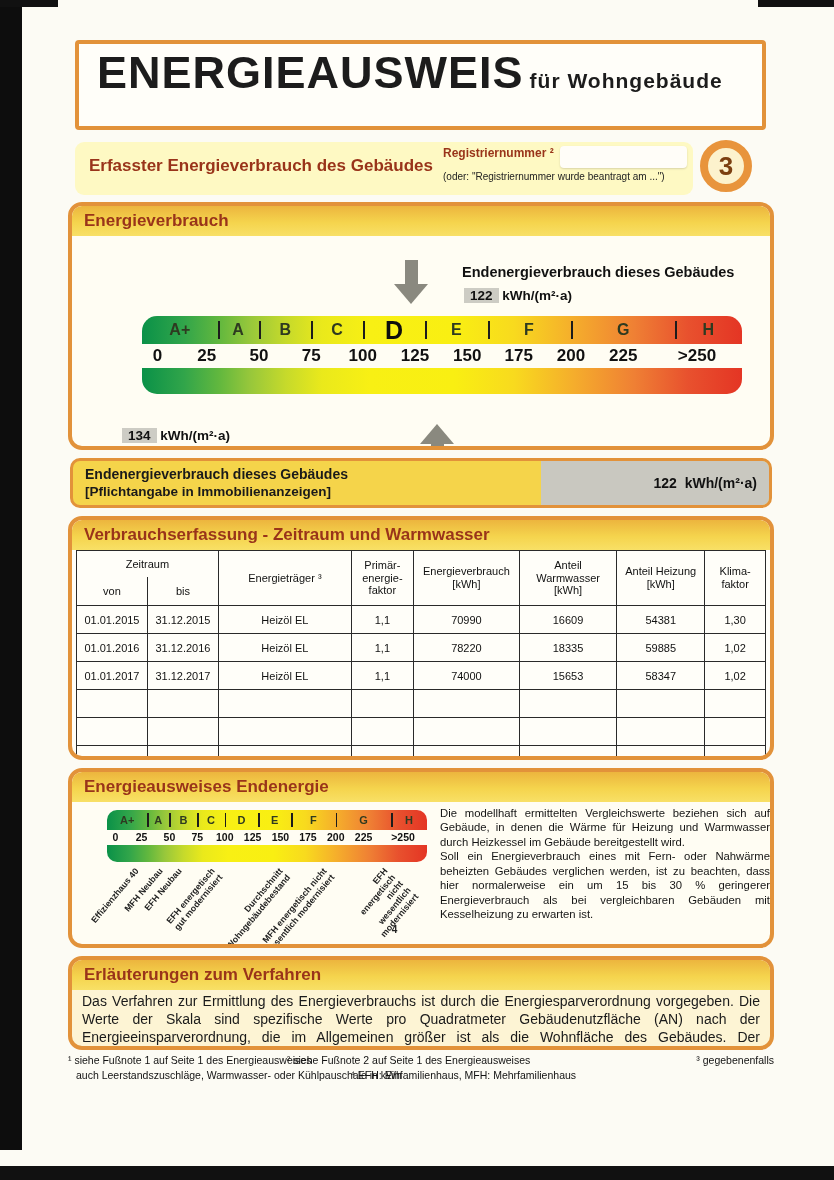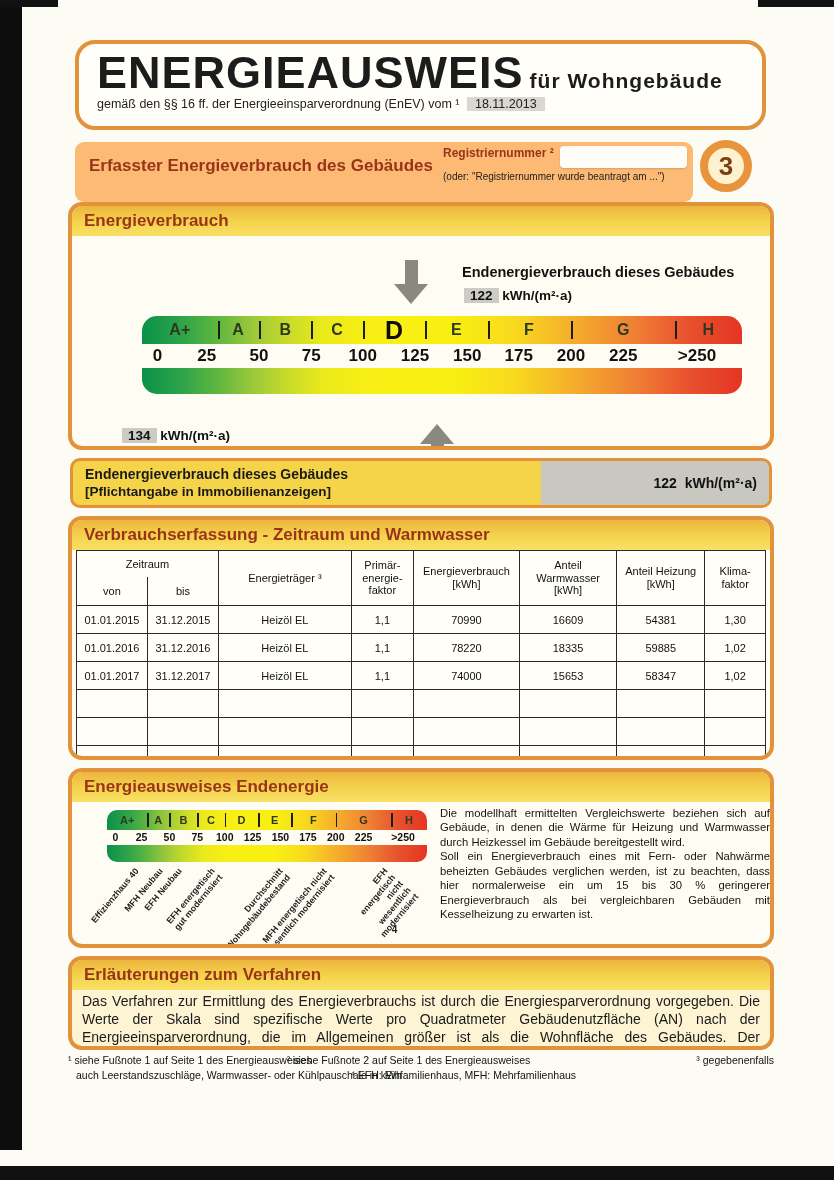--- a/index.html
+++ b/index.html
@@ -8,29 +8,29 @@
   
   .edge-left{position:absolute;left:0;top:0;width:22px;height:1150px;background:#0d0d0d;}
   .edge-bottom{position:absolute;left:0;top:1166px;width:834px;height:14px;background:#111;}
   .edge-top-l{position:absolute;left:0;top:0;width:58px;height:7px;background:#111;}
   .edge-top-r{position:absolute;left:758px;top:0;width:76px;height:7px;background:#111;}
 
   .content{position:absolute;left:60px;top:40px;width:722px;}
 
   
   .header-box{position:relative;height:90px;margin:0 16px 12px 15px;background:#fffef9;
-              border:4px solid #e2923a;border-radius:20px;padding:6px 18px 0 18px;box-sizing:border-box;}
+              border:4px solid #e2923a;border-radius:4px;padding:6px 18px 0 18px;box-sizing:border-box;}
   .main-title{font-size:45px;font-weight:700;letter-spacing:1px;color:#1c1c1c;line-height:1.0;white-space:nowrap;}
   .main-sub{font-size:21px;font-weight:700;margin-left:6px;}
   .law-line{font-size:12.5px;margin-top:2px;color:#222;}
   .date-chip{display:inline-block;background:#d8d7d0;padding:0 8px;margin-left:4px;}
 
   
   .bar-row{position:relative;height:50px;margin:0 0 10px 0;}
-  .yellow-bar{position:absolute;left:15px;top:0;width:618px;height:60px;background:#fdba74;
+  .yellow-bar{position:absolute;left:15px;top:0;width:618px;height:53px;background:#fef9c3;
               border-radius:9px;box-sizing:border-box;}
   .bar-title{position:absolute;left:14px;top:14px;font-size:17px;font-weight:700;color:#99341a;}
   .reg-wrap{position:absolute;left:368px;top:4px;width:244px;}
   .reg-line{display:flex;}
   .reg-label{font-size:12px;font-weight:700;color:#99341a;white-space:nowrap;}
   .reg-redacted{display:inline-block;width:132px;height:22px;background:#fffdf8;border-radius:4px;
                 margin-left:6px;box-shadow:0 1px 2px rgba(0,0,0,0.15);}
   .reg-note{font-size:10px;color:#222;margin-top:3px;white-space:nowrap;}
   .page-circle{position:absolute;right:30px;top:-2px;width:36px;height:36px;border:8px solid #e8943c;
                border-radius:50%;background:#fcf2cd;text-align:center;line-height:36px;
@@ -123,24 +123,20 @@
   <div class="edge-left"></div>
   <div class="edge-bottom"></div>
   <div class="edge-top-l"></div>
   <div class="edge-top-r"></div>
 
   <div class="content">
 
     <div class="header-box">
       <div class="main-title">
         <span>ENERGIEAUSWEIS</span><span class="main-sub">für Wohngebäude</span>
-      </div>
-      <div class="law-line">
-        <span>gemäß den §§ 16 ff. der Energieeinsparverordnung (EnEV) vom ¹</span>
-        <span class="date-chip">18.11.2013</span>
       </div>
     </div>
 
     <div class="bar-row">
       <div class="yellow-bar">
         <div class="bar-title">Erfasster Energieverbrauch des Gebäudes</div>
         <div class="reg-wrap">
           <div class="reg-line">
             <span class="reg-label">Registriernummer ²</span>
             <span class="reg-redacted"></span>

